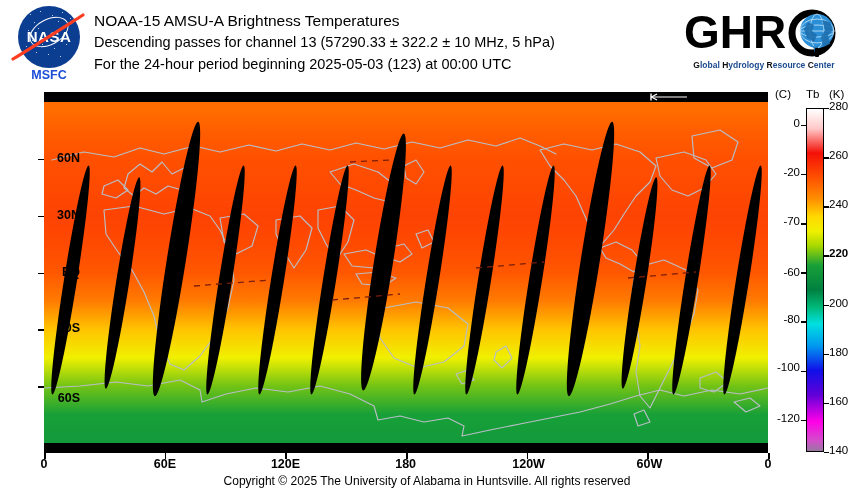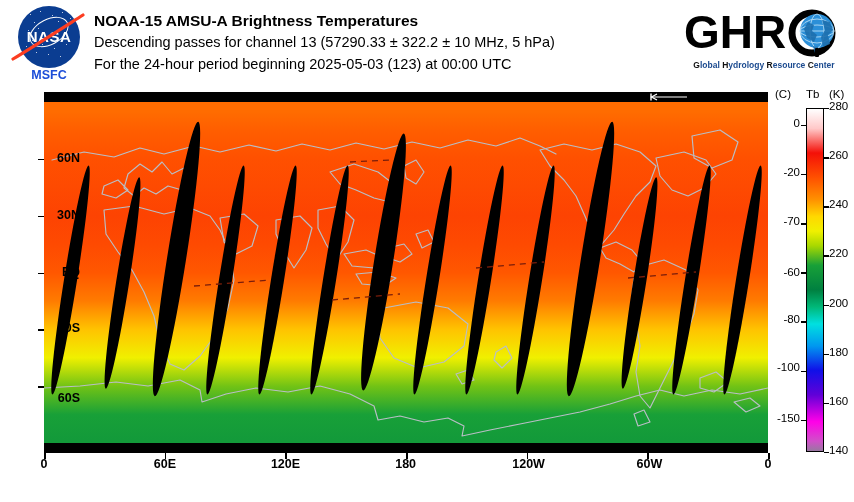--- a/index.html
+++ b/index.html
@@ -23,21 +23,21 @@
                 transform: rotate(-28deg); }
   .nasa-text { position:absolute; left:0; top:22px; width:62px; text-align:center;
                color:#fff; font-weight:bold; font-size:15px; letter-spacing:0.5px;
                font-family:"Liberation Sans", sans-serif; }
   .nasa-swoosh { position:absolute; left:-1px; top:7px; width:76px; height:50px; }
   .msfc-label { position:absolute; left:0; top:62px; width:74px; text-align:center;
                 font-size:12.5px; font-weight:bold; color:#1d4ed8; }
 
   
   .title-block { position:absolute; left:94px; top:10px; }
-  .title-main { font-size:15.5px; font-weight:bold; color:#000; line-height:21px; white-space:nowrap; }
+  .title-main { font-size:15.5px; font-weight:normal; color:#000; line-height:21px; white-space:nowrap; }
   .title-sub  { font-size:14.5px; color:#000; line-height:22px; white-space:nowrap; }
 
   
   .ghrc-logo { position:absolute; left:684px; top:6px; width:160px; height:72px; }
   .ghrc-word { position:absolute; left:0; top:0; width:160px; height:54px; }
   .ghrc-tag { position:absolute; left:0; top:54px; width:160px; text-align:center;
               font-size:8.5px; color:#1b4a8f; font-weight:bold; white-space:nowrap; }
   .ghrc-tag b { color:#111; }
 
   
@@ -259,21 +259,21 @@
   <div class="cbar">
     <div class="cbar-fill" id="cbar-fill" style="background: linear-gradient(rgb(255, 255, 255) 0%, rgb(255, 200, 200) 5.71%, rgb(244, 16, 8) 12.86%, rgb(255, 80, 0) 20%, rgb(255, 144, 0) 26.43%, rgb(255, 216, 0) 31.43%, rgb(240, 240, 0) 35.71%, rgb(168, 216, 0) 40%, rgb(24, 160, 56) 45.71%, rgb(0, 128, 64) 52.86%, rgb(0, 184, 120) 57.86%, rgb(0, 224, 224) 62.86%, rgb(0, 152, 240) 69.29%, rgb(16, 16, 232) 76.43%, rgb(96, 0, 216) 83.57%, rgb(255, 0, 232) 91.43%, rgb(208, 80, 200) 97.14%, rgb(152, 120, 160) 100%);"></div>
   </div>
   <div id="cbar-axis">
       <div class="ck-lab" style="top: 100px;">280</div>
       <div class="ck-tick" style="top: 108px;"></div>
       <div class="ck-lab" style="top: 149.143px;">260</div>
       <div class="ck-tick" style="top: 157.143px;"></div>
       <div class="ck-lab" style="top: 198.286px;">240</div>
       <div class="ck-tick" style="top: 206.286px;"></div>
-      <div class="ck-lab" style="top: 247.429px;">220</div>
+      <div class="ck-lab" style="top: 247.429px; font-weight: bold;">220</div>
       <div class="ck-tick" style="top: 255.429px;"></div>
       <div class="ck-lab" style="top: 296.571px;">200</div>
       <div class="ck-tick" style="top: 304.571px;"></div>
       <div class="ck-lab" style="top: 345.714px;">180</div>
       <div class="ck-tick" style="top: 353.714px;"></div>
       <div class="ck-lab" style="top: 394.857px;">160</div>
       <div class="ck-tick" style="top: 402.857px;"></div>
       <div class="ck-lab" style="top: 444px;">140</div>
       <div class="ck-tick" style="top: 452px;"></div>
       <div class="cc-lab" style="top: 116.831px;">0</div>
@@ -281,17 +281,18 @@
       <div class="cc-lab" style="top: 165.974px;">-20</div>
       <div class="cc-tick" style="top: 173.974px;"></div>
       <div class="cc-lab" style="top: 215.117px;">-70</div>
       <div class="cc-tick" style="top: 223.117px;"></div>
       <div class="cc-lab" style="top: 266px;">-60</div>
       <div class="cc-tick" style="top: 272.26px;"></div>
       <div class="cc-lab" style="top: 313.403px; text-align: right;">-80</div>
       <div class="cc-tick" style="top: 321.403px;"></div>
       <div class="cc-lab" style="top: 361px;">-100</div>
       <div class="cc-tick" style="top: 370.546px;"></div>
-      <div class="cc-lab" style="top: 411.689px;">-150</div>
+      <div class="cc-lab" style="top: 411.689px;">-120</div>
       <div class="cc-tick" style="top: 419.689px;"></div>
     </div>
 
+  <div class="footer">Copyright © 2025 The University of Alabama in Huntsville.  All rights reserved</div>
 </div>
 
 </body></html>

